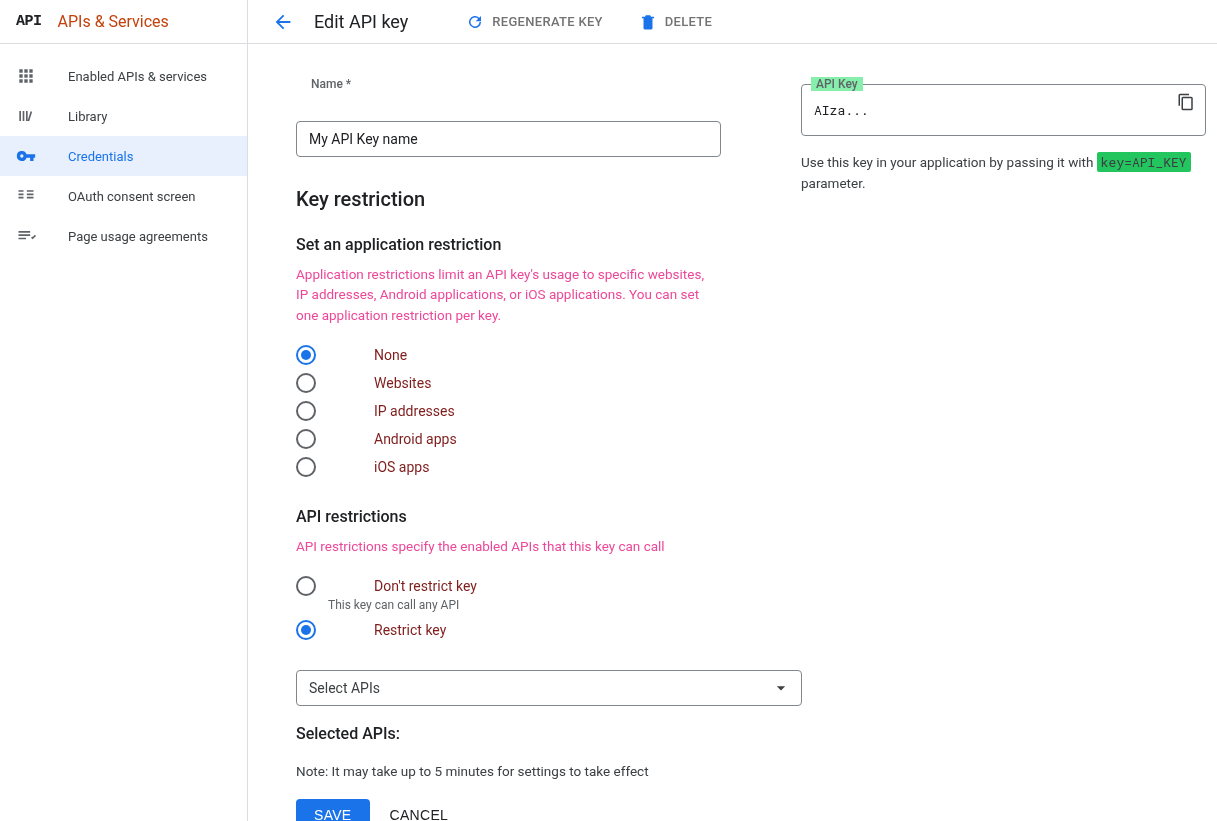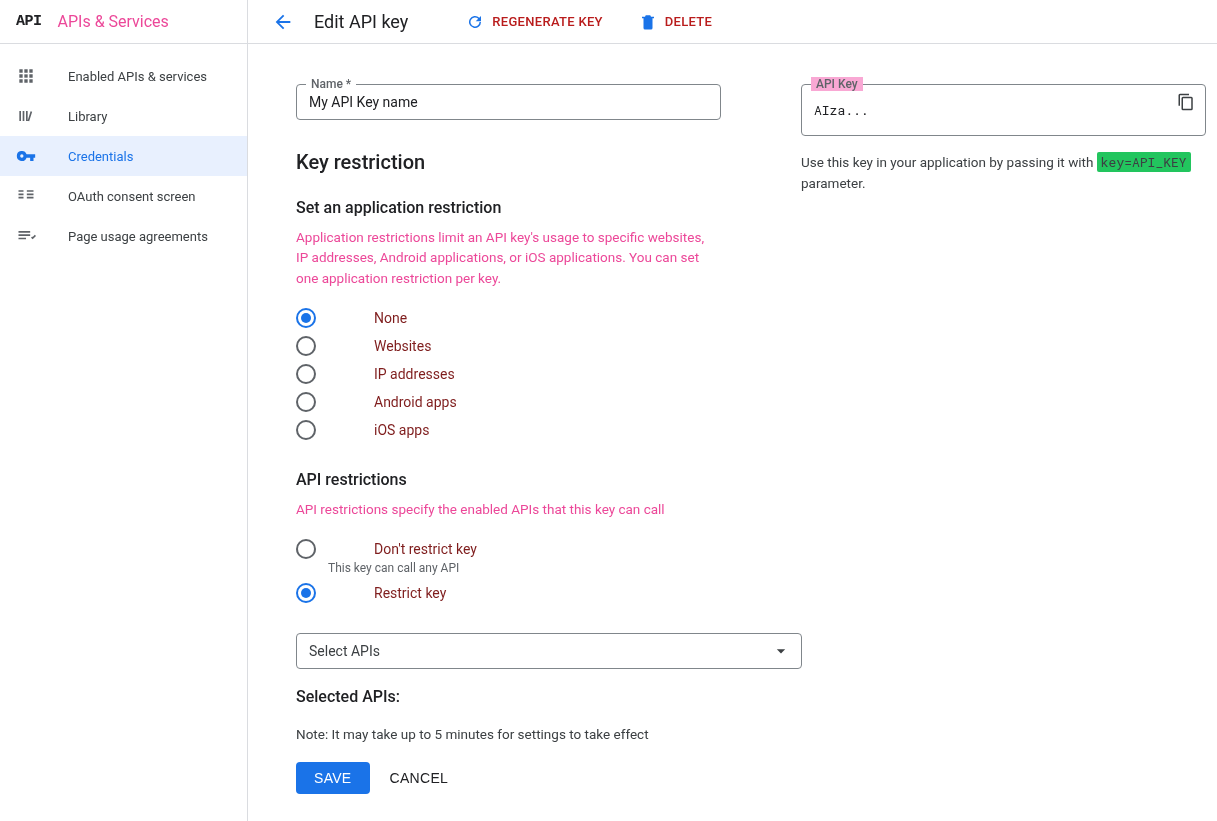--- a/index.html
+++ b/index.html
@@ -25,21 +25,21 @@
     padding: 0 16px;
     border-bottom: 1px solid #dadce0;
     gap: 16px;
   }
   .api-logo {
     font-family: "Courier New", monospace;
     font-weight: 700;
     font-size: 15px;
     letter-spacing: -0.5px;
   }
-  .sidebar-title { font-size: 16px; font-weight: 400; color: #ec4899; }
+  .sidebar-title { font-size: 16px; font-weight: 400; color: #c2410c; }
   .sidebar-nav { padding-top: 12px; }
   .nav-item {
     display: flex;
     align-items: center;
     height: 40px;
     padding: 0 16px;
     gap: 32px;
     cursor: pointer;
     color: #3c4043;
     font-size: 13px;
@@ -59,21 +59,21 @@
     display: flex;
     align-items: center;
     padding: 0 24px;
     gap: 20px;
   }
   .back-btn { display:flex; align-items:center; cursor:pointer; }
   .back-btn svg { fill: #1a73e8; width:22px; height:22px; }
   .page-title { font-size: 18px; font-weight: 400; color: #202124; margin-right: 30px;}
   .action-btn {
     display: flex; align-items:center; gap:8px;
-    color: #b91c1c; font-size: 13px; font-weight: 500; cursor:pointer;
+    color: #737373; font-size: 13px; font-weight: 500; cursor:pointer;
     letter-spacing: .3px;
     text-transform: uppercase;
     padding: 6px 8px;
   }
   .action-btn svg { fill:#1a73e8; width:18px; height:18px; }
 
   .content {
     flex:1; overflow:auto;
     padding: 40px 48px 40px 48px;
     display:flex; gap: 80px; align-items:flex-start;
@@ -97,29 +97,30 @@
   .text-field input {
     width: 100%;
     height: 36px;
     border: 1px solid #80868b;
     border-radius: 4px;
     padding: 0 12px;
     font-size: 14px;
     color: #202124;
     font-family: inherit;
     outline: none;
+    margin-top: 37px;
   }
   .key-box {
     position: relative;
     margin-bottom: 16px;
   }
   .key-box .tf-label {
     position: absolute;
     top: -7px; left: 10px;
-    background: #f9a8d4;
+    background: #86efac;
     padding: 0 5px;
     font-size: 12px;
     color: #5f6368;
     font-weight: 500;
   }
   .key-box .box {
     width: 100%;
     height: 52px;
     border: 1px solid #80868b;
     border-radius: 4px;

